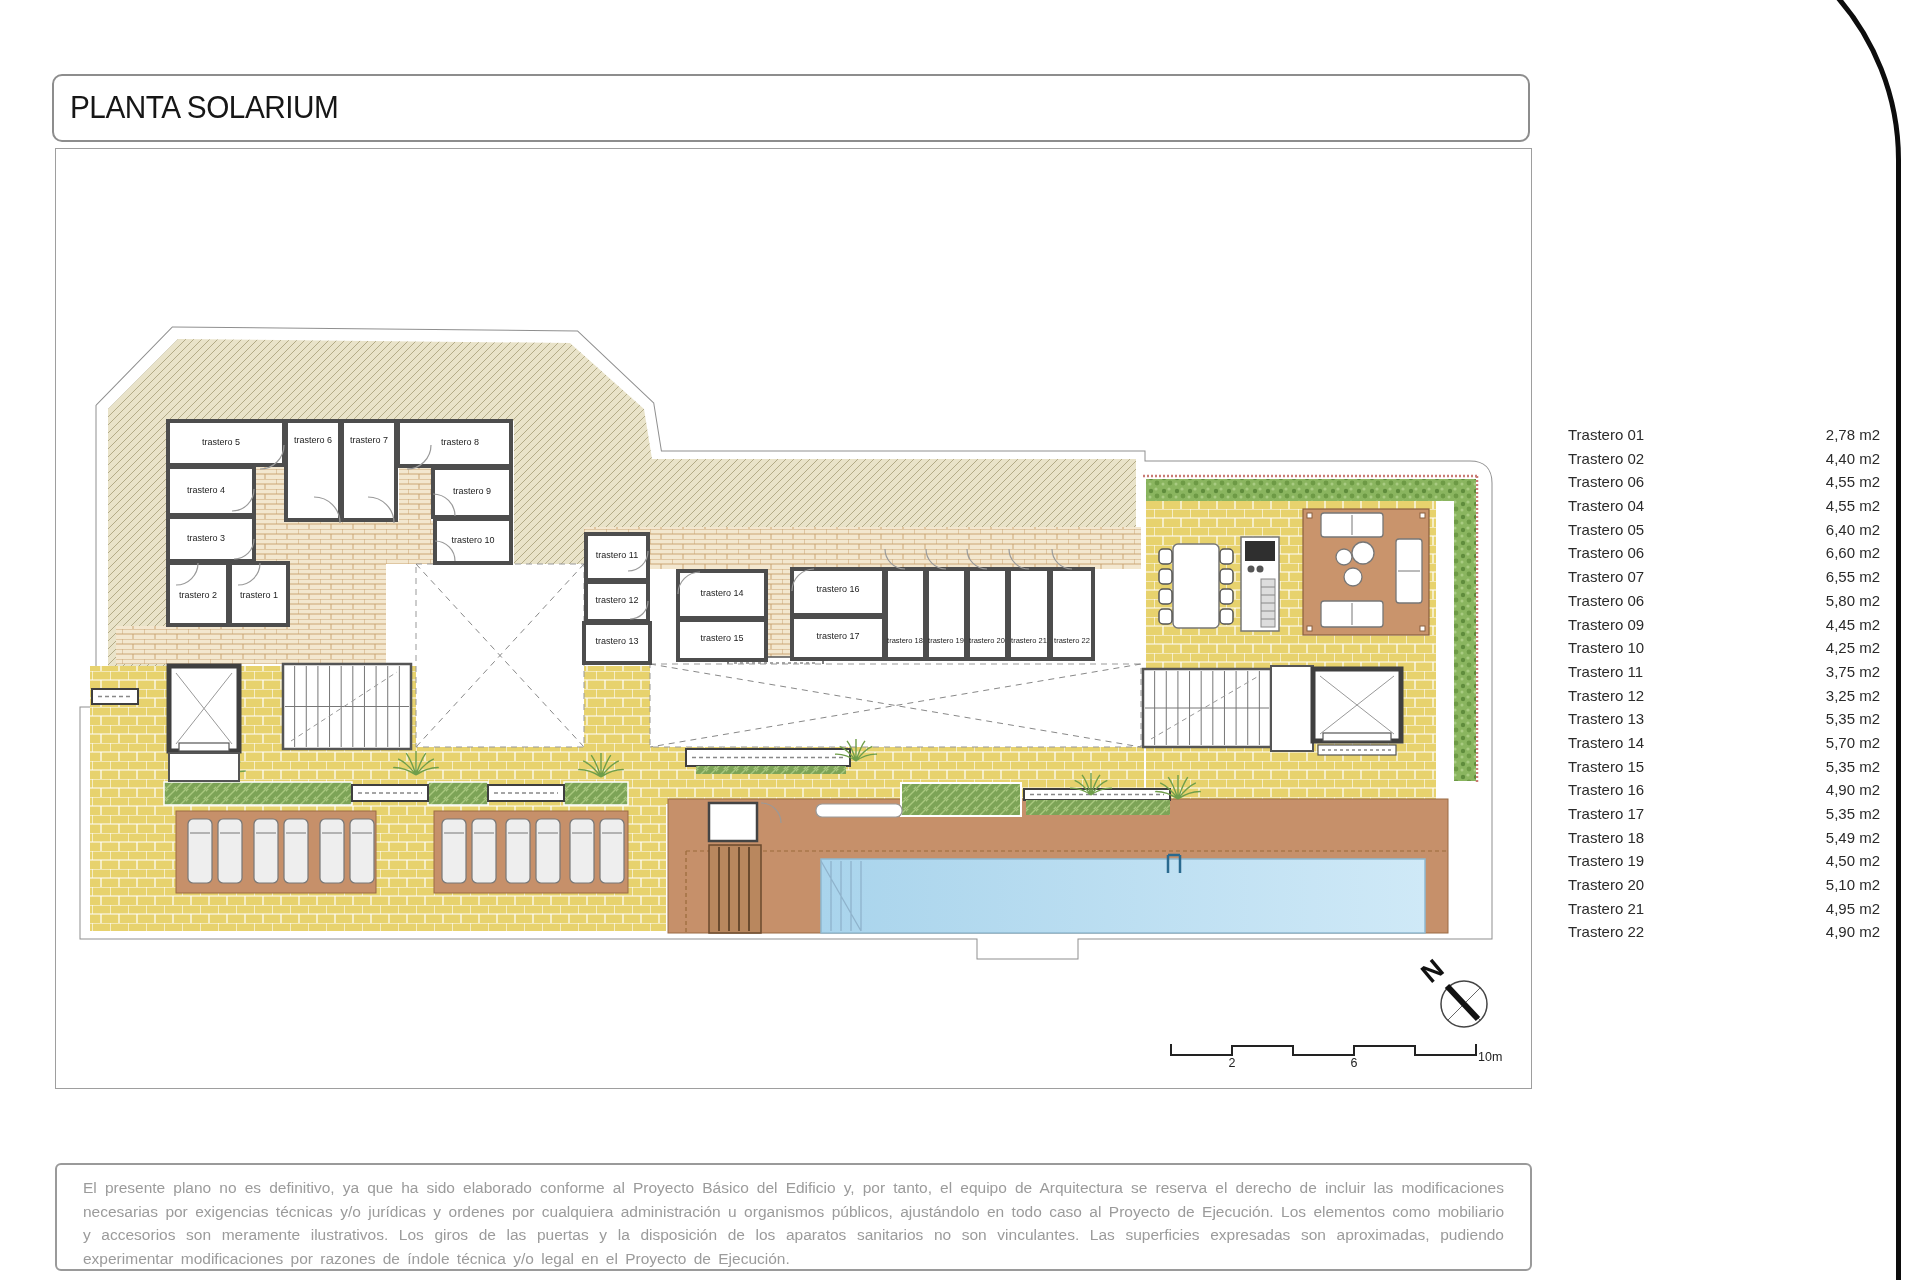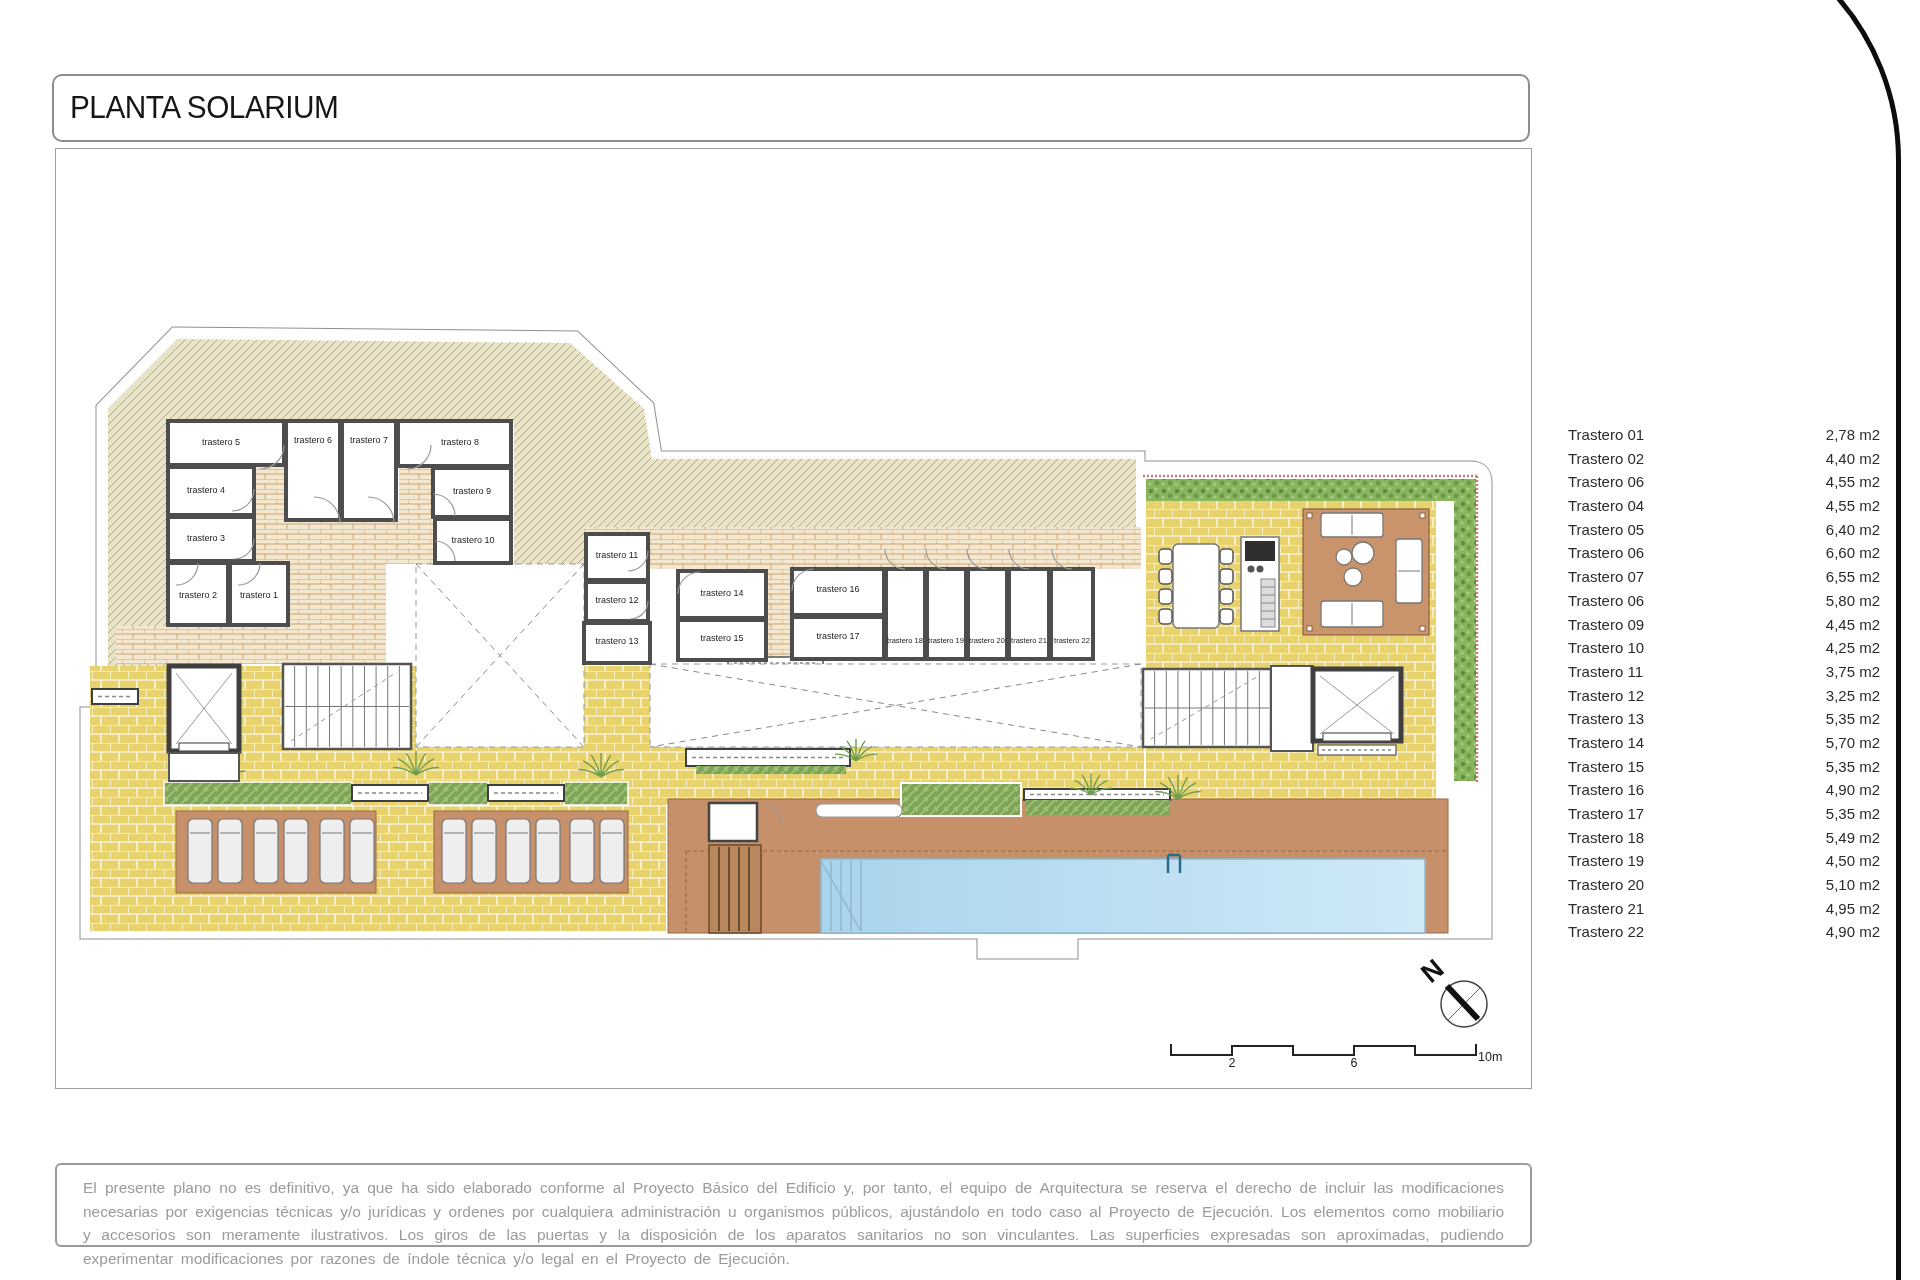--- a/index.html
+++ b/index.html
@@ -10,21 +10,21 @@
   .title-box{position:absolute;left:52px;top:38px;width:1478px;height:68px;
        border:2px solid #8d8d8d;border-radius:10px;display:flex;align-items:center;
        box-sizing:border-box;padding-left:16px;background:#fff;margin-top:36px;}
   .title-box h1{margin:0;font-size:31px;font-weight:500;color:#161616;
        letter-spacing:-.5px;transform:scaleX(.96);transform-origin:left center;}
   .plan-box{position:absolute;left:55px;top:148px;width:1477px;height:941px;
        border:1px solid #9e9e9e;box-sizing:border-box;background:#fff;}
   .legend{position:absolute;left:1568px;top:426px;width:312px;}
   .legend-row{display:flex;justify-content:space-between;height:23.7px;
        font-size:15px;color:#2b2b2b;}
-  .disclaimer-box{position:absolute;left:55px;top:1163px;width:1477px;height:84px;
+  .disclaimer-box{position:absolute;left:55px;top:1163px;width:1477px;height:108px;
        border:2px solid #9a9a9a;border-radius:6px;box-sizing:border-box;
        padding:11px 26px;background:#fff;}
   .disclaimer-box p{margin:0;font-size:15.5px;line-height:1.52;color:#9b9b9b;
        text-align:justify;word-spacing:3px;}
   svg text{font-family:"Liberation Sans",sans-serif;}
 </style>
 </head>
 <body>
 
 <div class="page-frame"></div>

